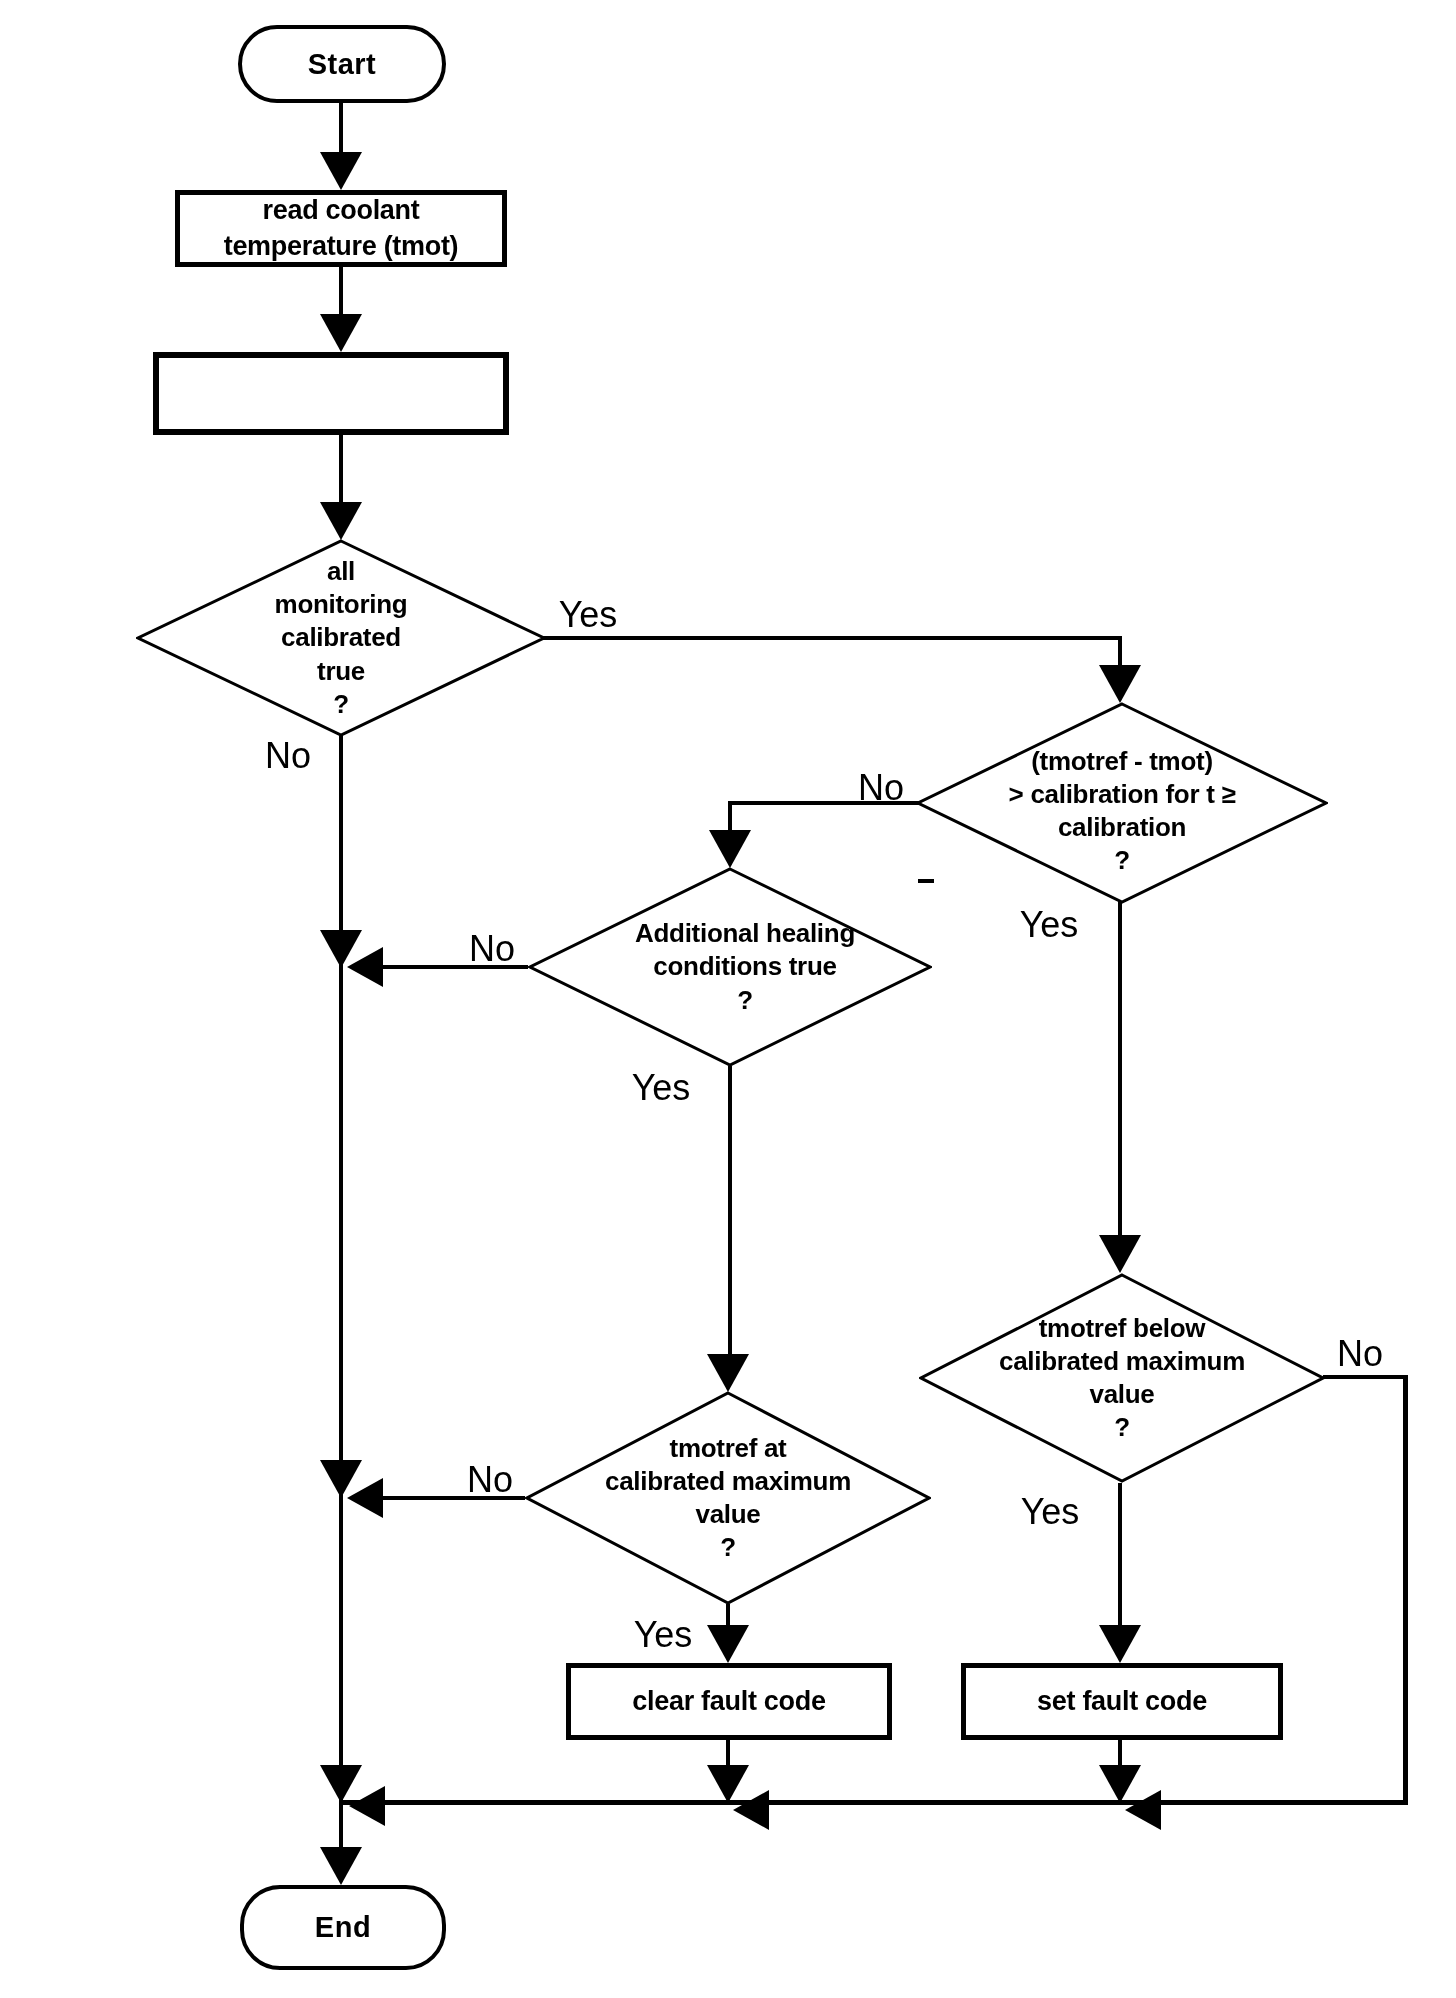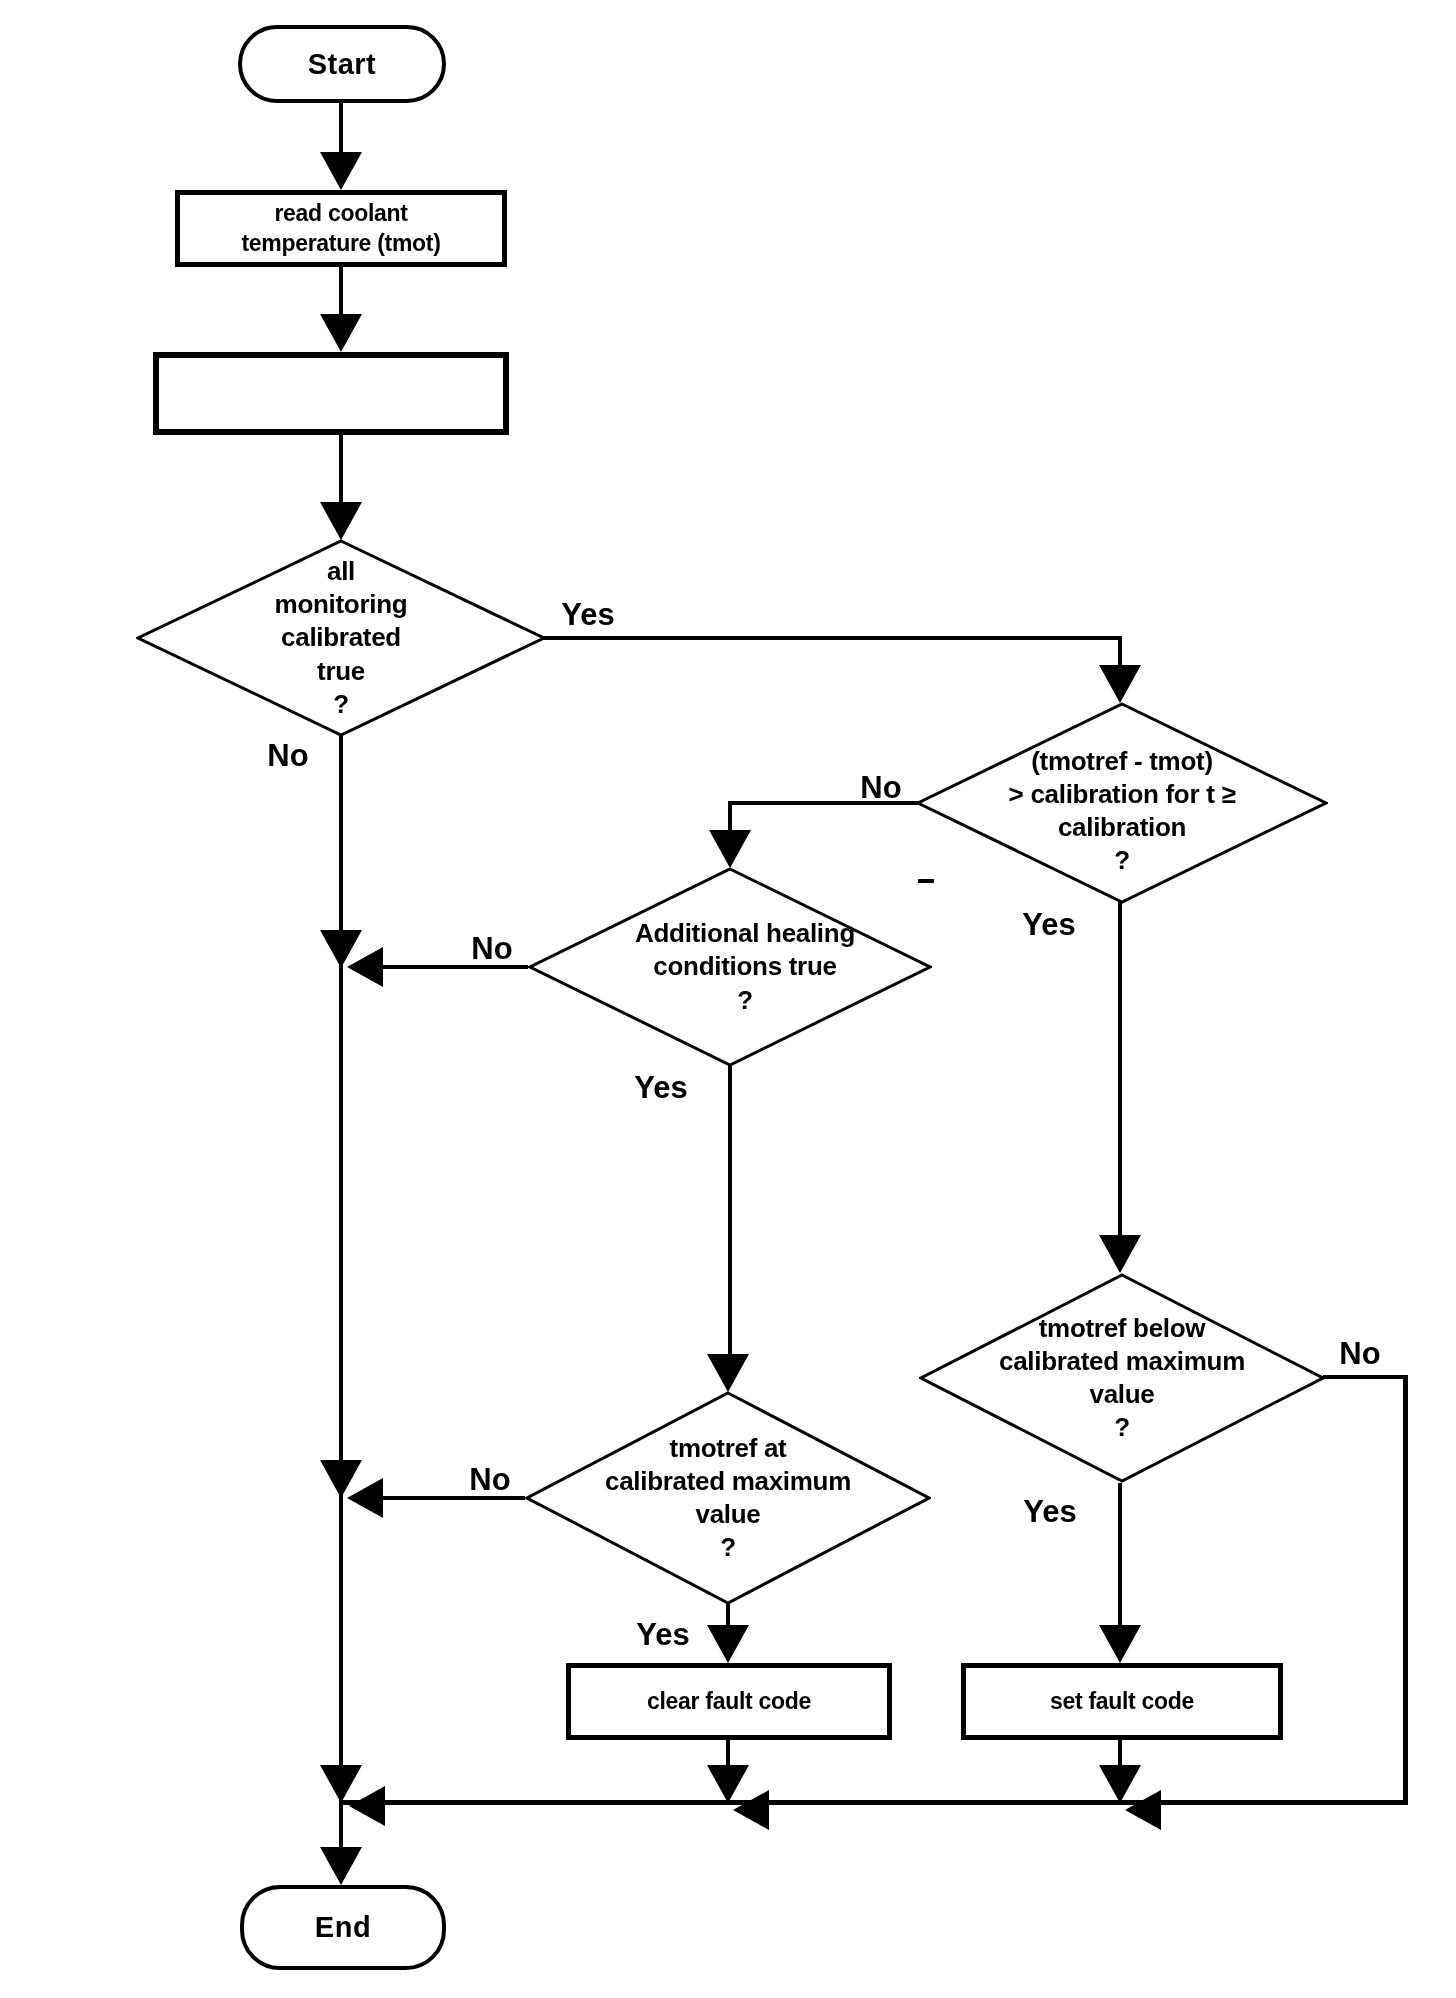--- a/index.html
+++ b/index.html
@@ -28,25 +28,25 @@
   .proc{position:absolute;background:#fff;border:5px solid #000;box-sizing:border-box;}
   svg.diamond{position:absolute;display:block;}
   svg.diamond polygon{fill:#ffffff;stroke:#000000;stroke-width:3;}
   
   .nlabel{
     position:absolute;display:flex;align-items:center;justify-content:center;
     text-align:center;white-space:pre-line;font-weight:bold;color:#000000;
     pointer-events:none;
   }
   .f-term{font-size:29px;letter-spacing:0.5px;}
-  .f-proc{font-size:23px;line-height:1.3;letter-spacing:-0.3px;}
+  .f-proc{font-size:27px;line-height:1.3;letter-spacing:-0.3px;}
   .f-dec{font-size:26px;line-height:1.27;letter-spacing:-0.3px;}
   .elabel{
     position:absolute;transform:translate(-50%,-50%);
-    font-weight:bold;font-size:31px;color:#000;white-space:nowrap;
+    font-weight:normal;font-size:36px;color:#000;white-space:nowrap;
     pointer-events:none;
   }
 </style>
 </head>
 <body>
 
 <div id="canvas">
 
   <div class="ln" style="left:339px;top:103px;width:4px;height:52px"></div>
   <div class="ad" style="left:320px;top:152px"></div>

